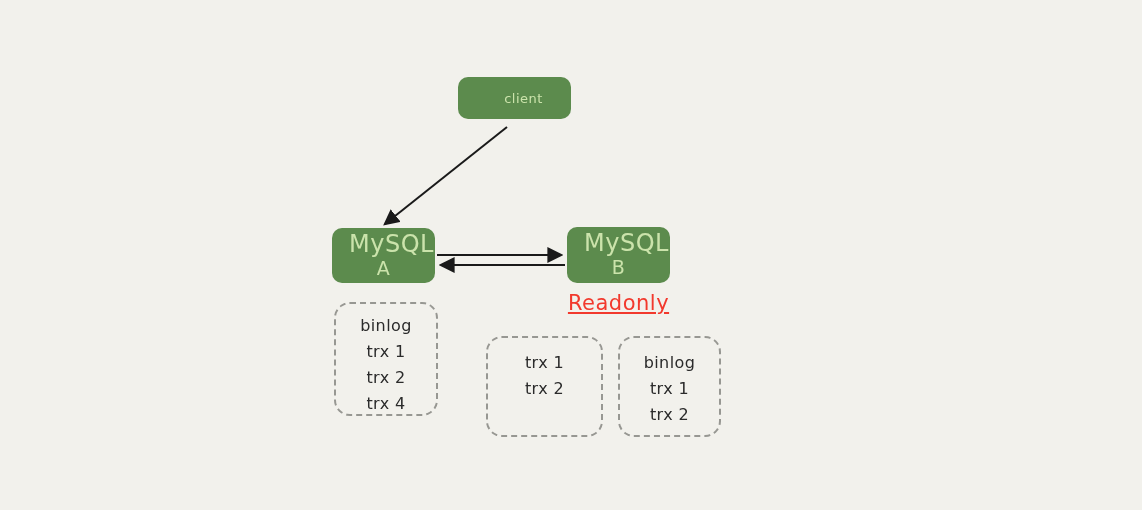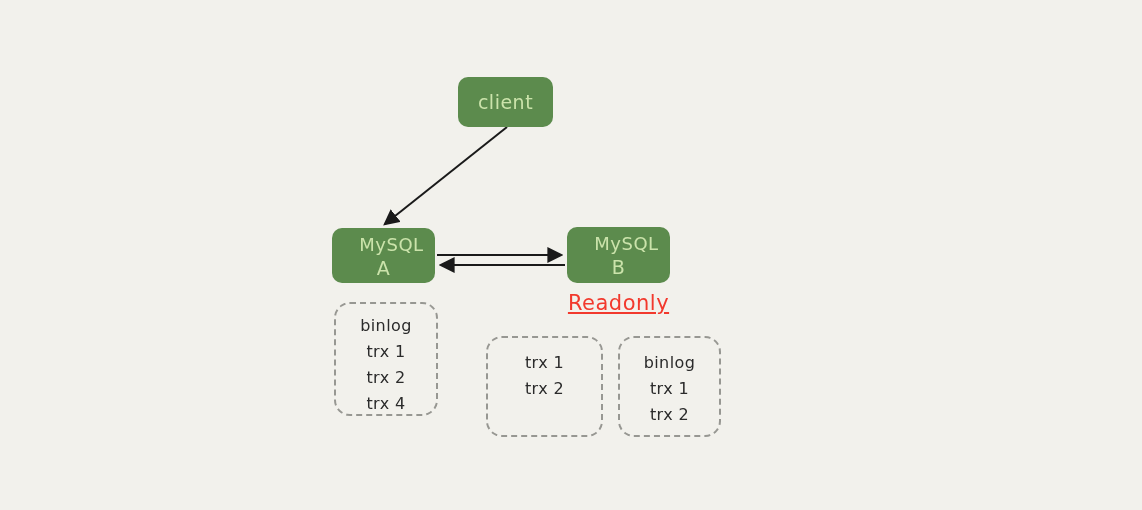--- a/index.html
+++ b/index.html
@@ -25,26 +25,27 @@
     background: #5c8b4d;
     border-radius: 10px;
     color: #cbe3ab;
     display: flex;
     flex-direction: column;
     align-items: center;
     justify-content: center;
     text-align: center;
     letter-spacing: 0.5px;
   }
-  .node .line1 { font-size: 18px; line-height: 25px; margin-left: 16px; }
+  .node .line1 { font-size: 24px; line-height: 25px; margin-left: 16px; }
   .node .line2 { font-size: 19px; line-height: 23px; }
   .node-client {
     left: 458px; top: 77px;
-    width: 95px; height: 50px;
-    font-size: 19px;
+    width: 95px; height: 42px;
+    font-size: 13px;
+    padding-left: 18px;
   }
   .node-mysql-a { left: 332px; top: 228px; width: 103px; height: 55px; }
   .node-mysql-b { left: 567px; top: 227px; width: 103px; height: 56px; }
   .readonly-label {
     position: absolute;
     left: 567px; top: 291px;
     width: 103px;
     text-align: center;
     color: #f2392d;
     font-size: 21px;

